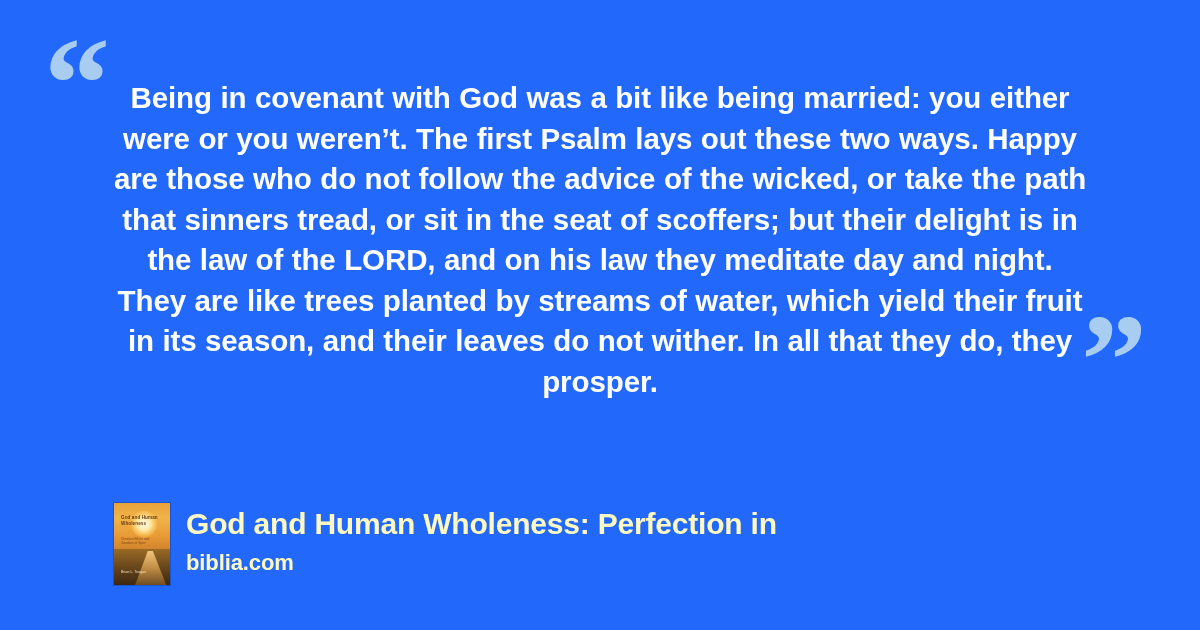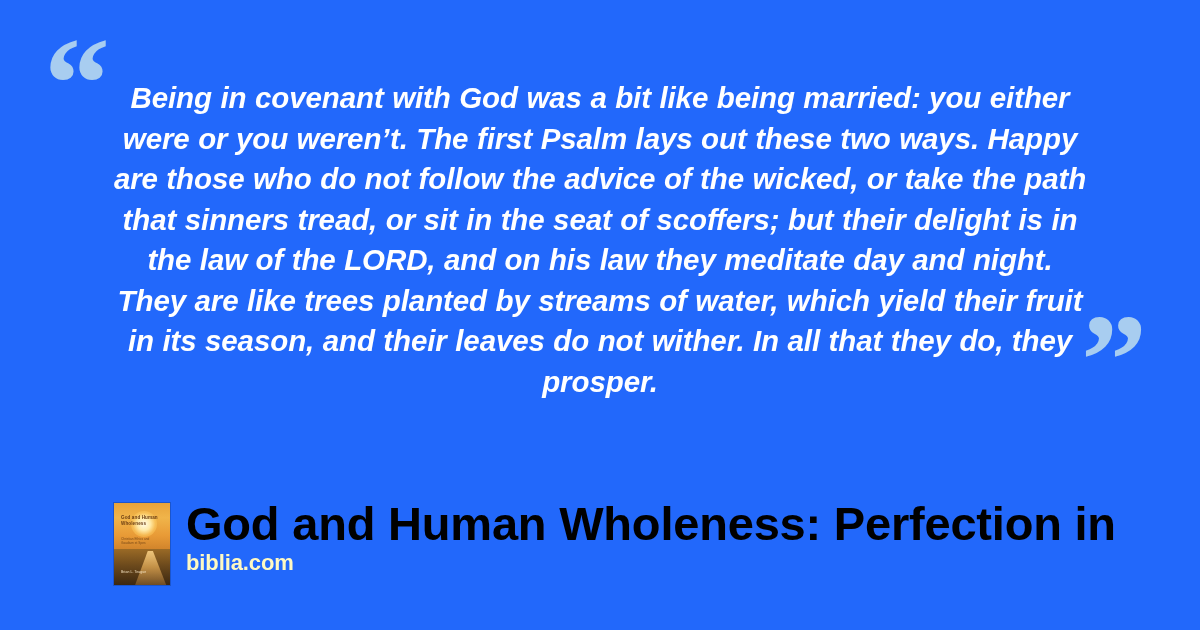--- a/index.html
+++ b/index.html
@@ -49,21 +49,20 @@
     left: 112px;
     top: 78px;
     width: 976px;
     text-align: center;
     color: #ffffff;
     font-size: 29.5px;
     font-weight: 700;
     line-height: 40.5px;
     letter-spacing: -0.1px;
     word-spacing: 0.4px;
-    font-style: italic;
   }
 
   
   .footer {
     position: absolute;
     left: 114px;
     top: 503px;
     display: flex;
     align-items: flex-start;
     gap: 16px;
@@ -153,22 +152,22 @@
     color: #f4e2c2;
     letter-spacing: 0.1px;
   }
 
   .footer-text {
     display: flex;
     flex-direction: column;
     justify-content: flex-start;
   }
   .source-title {
-    color: #000000;
-    font-size: 47px;
+    color: #fef9c3;
+    font-size: 30px;
     font-weight: 700;
     line-height: 42px;
     white-space: nowrap;
     letter-spacing: -0.2px;
   }
   .source-site {
     margin-top: 5px;
     color: #fef9c3;
     font-size: 22px;
     font-weight: 700;

